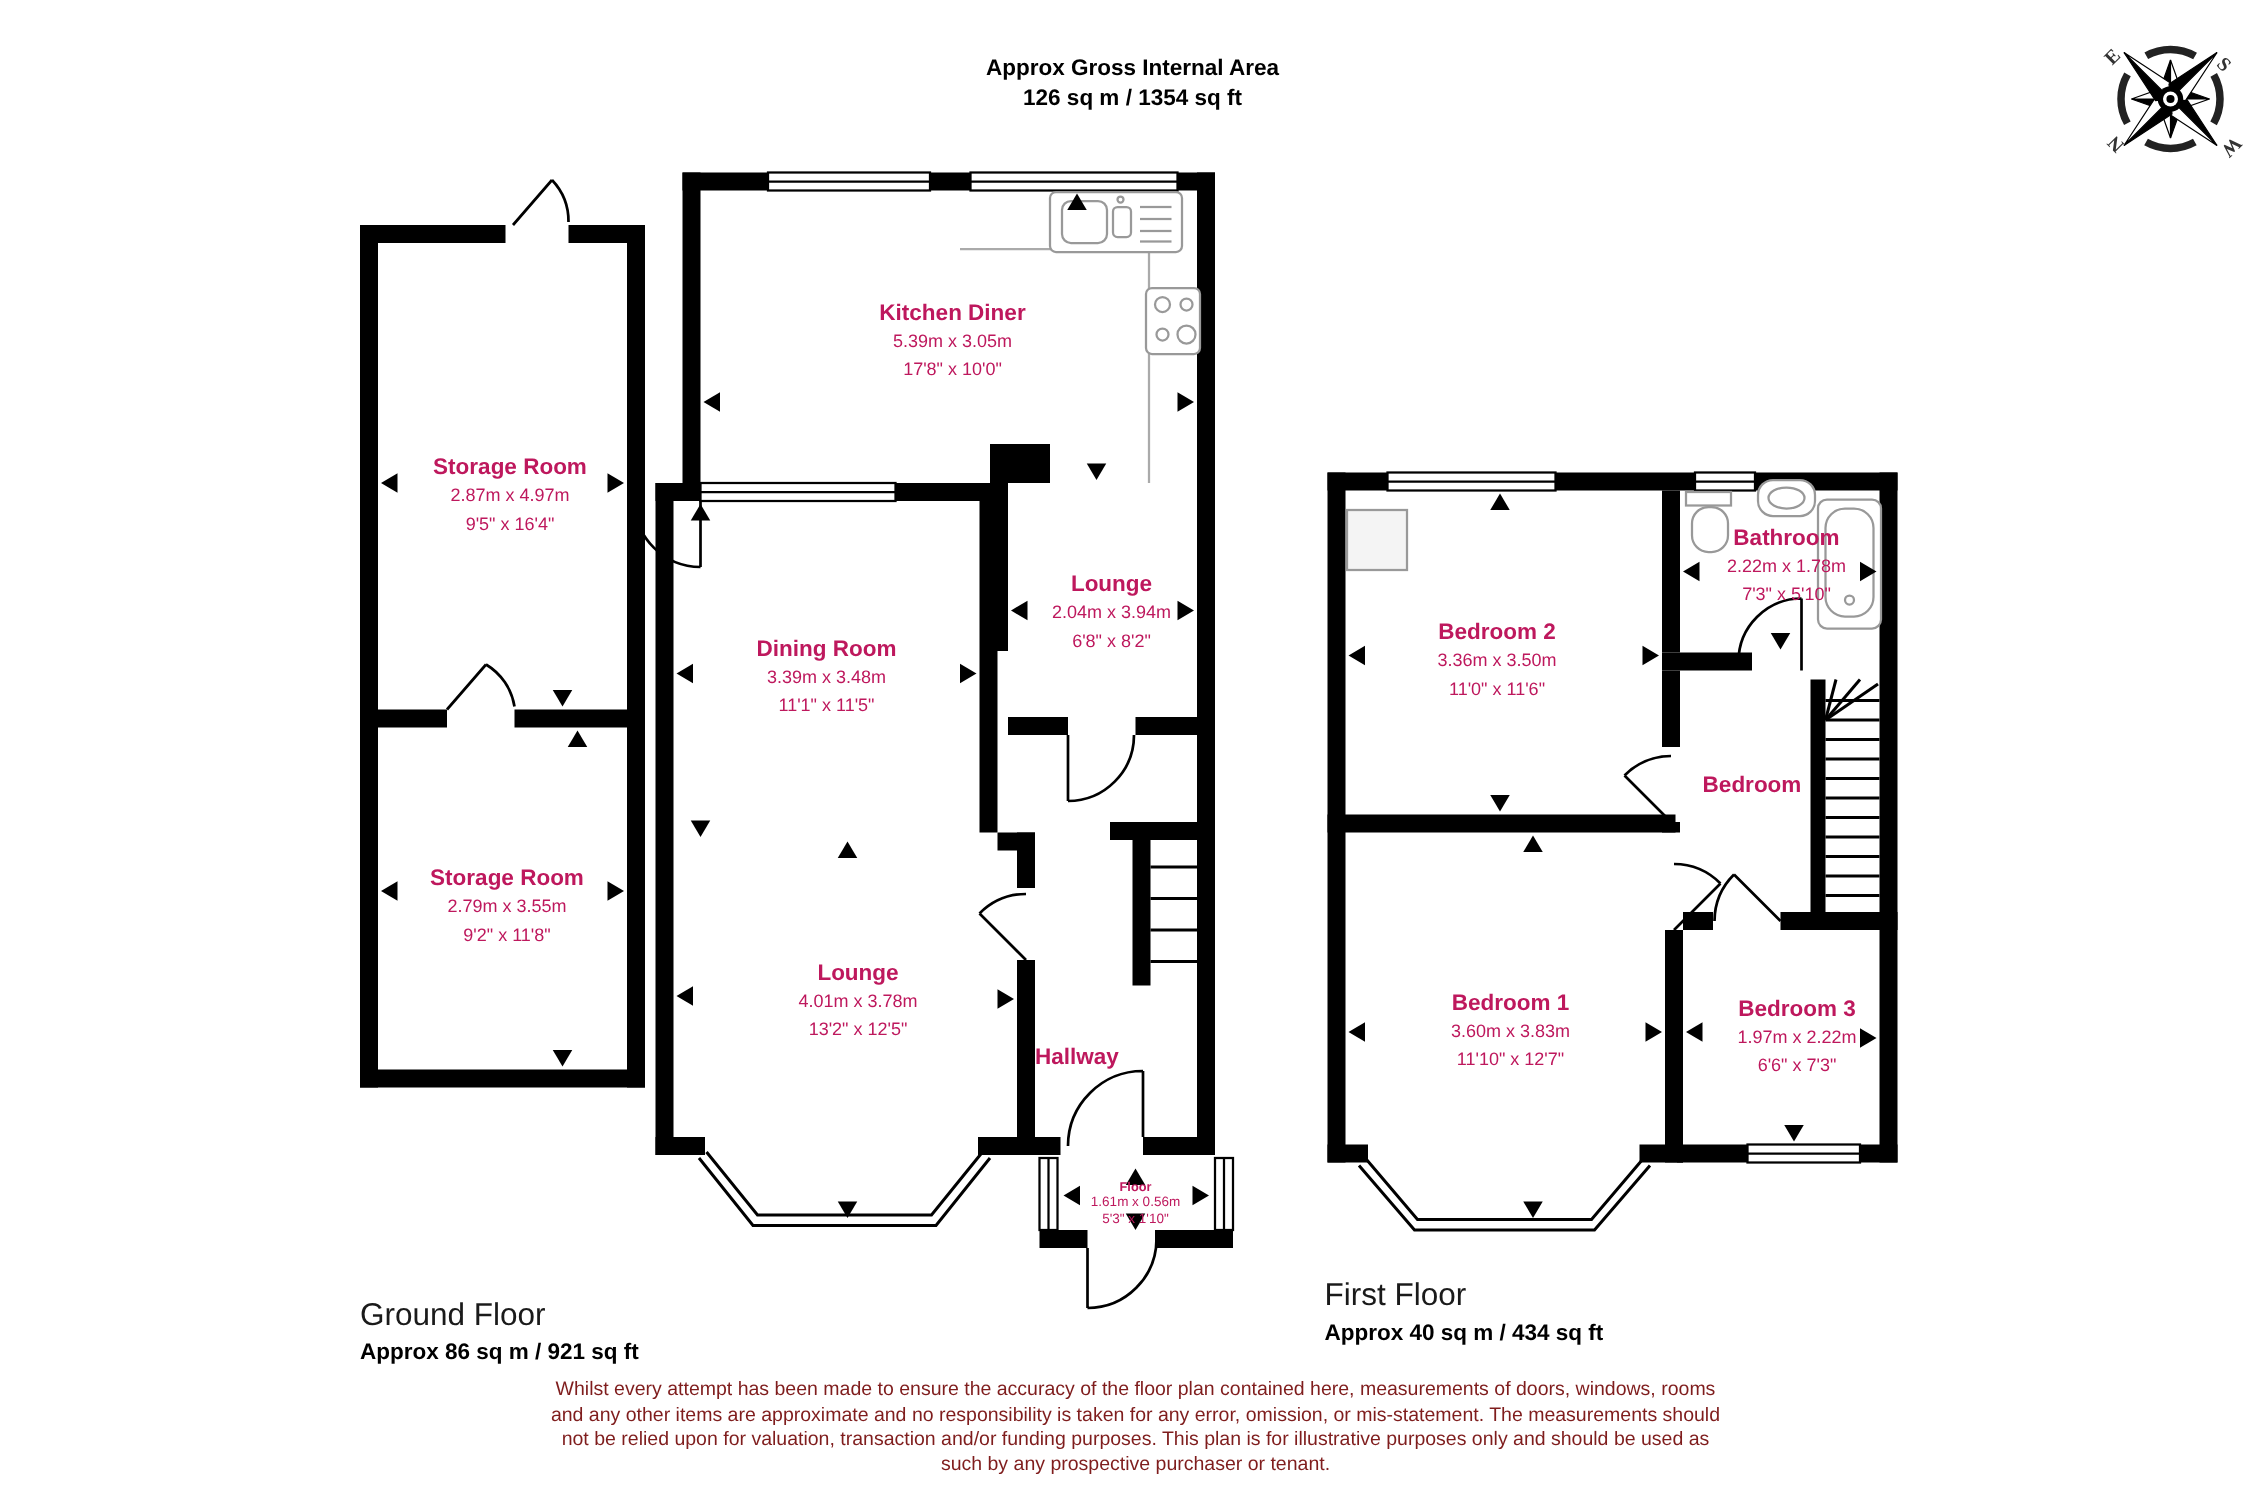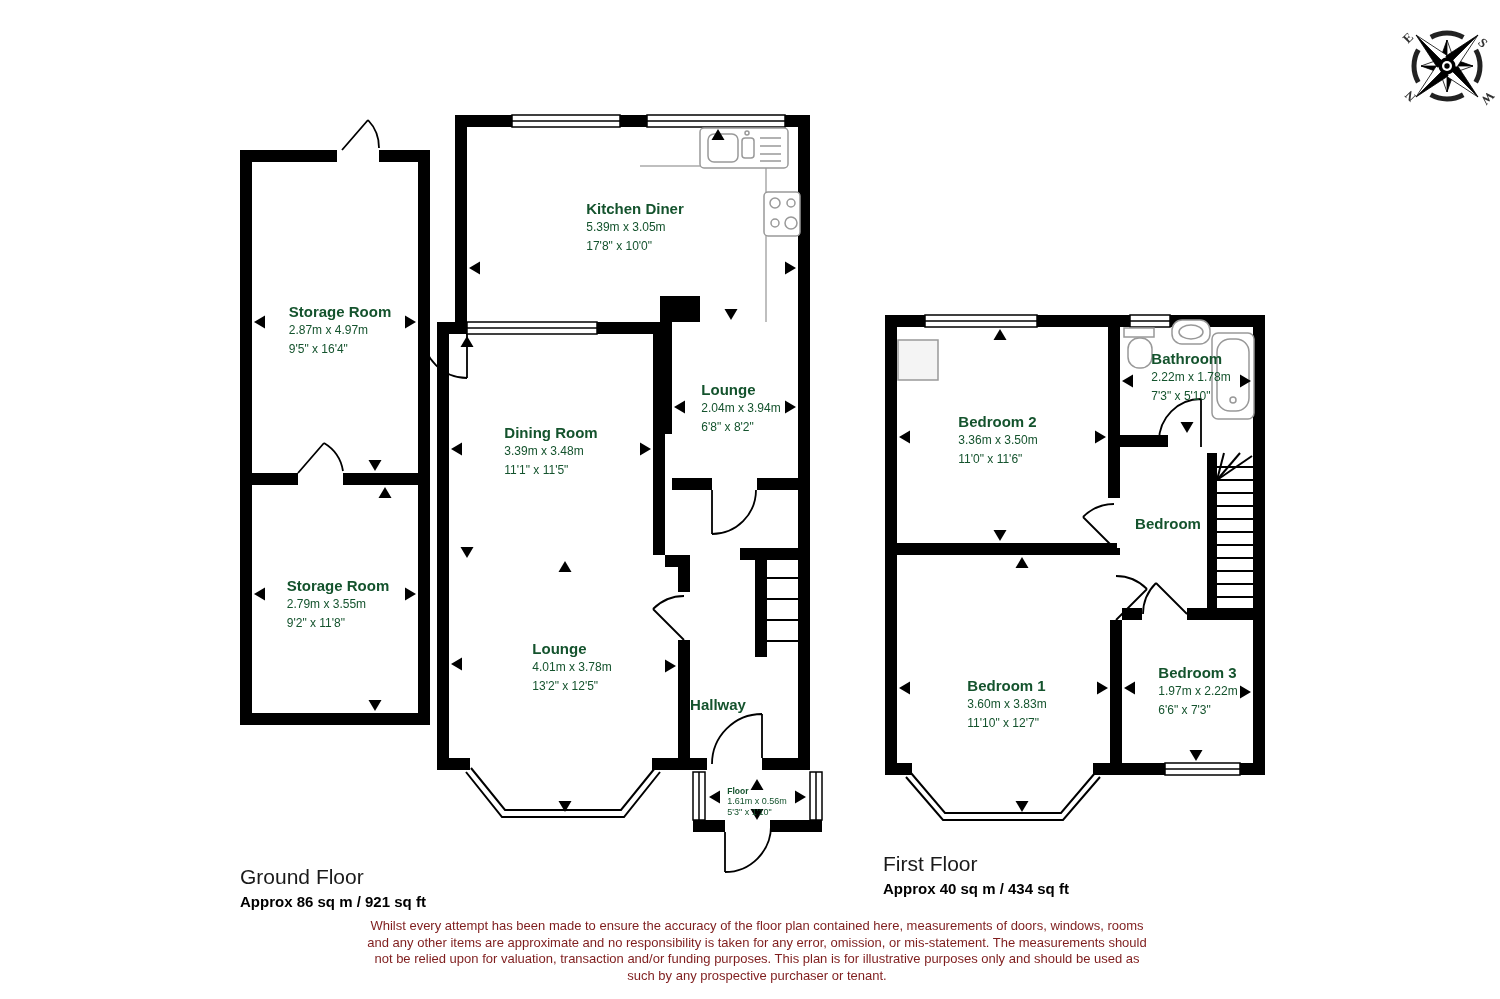--- a/index.html
+++ b/index.html
@@ -1,19 +1,19 @@
 <!DOCTYPE html>
 <html><head>
 <meta charset="utf-8">
 <style>
   *{box-sizing:border-box;margin:0;padding:0}
   body{background:#fff;font-family:"Liberation Sans",sans-serif}
   #stage{position:relative;width:1500px;height:999px;background:#fff;overflow:hidden}
   #plan-svg{position:absolute;left:0;top:0;z-index:1}
-  .room-label{position:absolute;transform:translateX(-50%);color:#14532d;z-index:3;white-space:nowrap}
+  .room-label{position:absolute;transform:translateX(-50%);text-align:center;color:#be185d;z-index:3;white-space:nowrap}
   .rn{font-weight:bold;font-size:15px;line-height:19px}
   .rd{font-size:12px;line-height:19px}
   .porch-label .rn{font-size:8.5px;line-height:10px}
   .porch-label .rd{font-size:9px;line-height:10.5px}
   .title-block{position:absolute;left:755px;top:36px;transform:translateX(-50%);text-align:center;font-weight:bold;font-size:15px;line-height:20px;z-index:3}
   .floor-name{position:absolute;font-size:21px;color:#1a1a1a;z-index:3}
   .floor-area{position:absolute;font-size:15px;font-weight:bold;color:#000;z-index:3}
   .disclaimer{position:absolute;left:757px;top:918px;transform:translateX(-50%);width:790px;text-align:center;font-size:13px;line-height:16.5px;color:#7f1d1d;z-index:3}
   .compass-letter{position:absolute;font-family:"Liberation Serif",serif;font-weight:bold;font-size:13px;color:#333;z-index:3}
 </style>
@@ -246,20 +246,24 @@
           <polygon points="1416,35 1448,56 1447,66" fill="#fff"></polygon>
       <polygon points="1478,35 1446,56 1447,66" fill="#000"></polygon>
           <polygon points="1478,35 1457,67 1447,66" fill="#fff"></polygon>
     </g>
     <circle cx="1447" cy="66" r="8.5" fill="#000"></circle>
     <circle cx="1447" cy="66" r="5" fill="#fff"></circle>
     <circle cx="1447" cy="66" r="2.7" fill="#000"></circle>
   </g>
 </svg>
 
+  <div class="title-block">
+    <div>Approx Gross Internal Area</div>
+    <div>126 sq m / 1354 sq ft</div>
+  </div>
 
   <div class="compass-letter" style="left:1404px;top:30px;transform:rotate(-45deg)">E</div>
   <div class="compass-letter" style="left:1479px;top:35px;transform:rotate(45deg)">S</div>
   <div class="compass-letter" style="left:1481px;top:90px;transform:rotate(135deg)">W</div>
   <div class="compass-letter" style="left:1406px;top:88px;transform:rotate(-135deg)">N</div>
 
   <div class="room-label" style="left:635px;top:199px">
     <div class="rn">Kitchen Diner</div>
     <div class="rd">5.39m x 3.05m</div>
     <div class="rd">17'8" x 10'0"</div>
@@ -303,21 +307,21 @@
     <div class="rd">11'0" x 11'6"</div>
   </div>
   <div class="room-label" style="left:1191px;top:349px">
     <div class="rn">Bathroom</div>
     <div class="rd">2.22m x 1.78m</div>
     <div class="rd">7'3" x 5'10"</div>
   </div>
   <div class="room-label" style="left:1168px;top:514px">
     <div class="rn">Bedroom</div>
   </div>
-  <div class="room-label" style="left:1007px;top:676px">
+  <div class="room-label" style="left:1007px;top:659px">
     <div class="rn">Bedroom 1</div>
     <div class="rd">3.60m x 3.83m</div>
     <div class="rd">11'10" x 12'7"</div>
   </div>
   <div class="room-label" style="left:1198px;top:663px">
     <div class="rn">Bedroom 3</div>
     <div class="rd">1.97m x 2.22m</div>
     <div class="rd">6'6" x 7'3"</div>
   </div>
 

